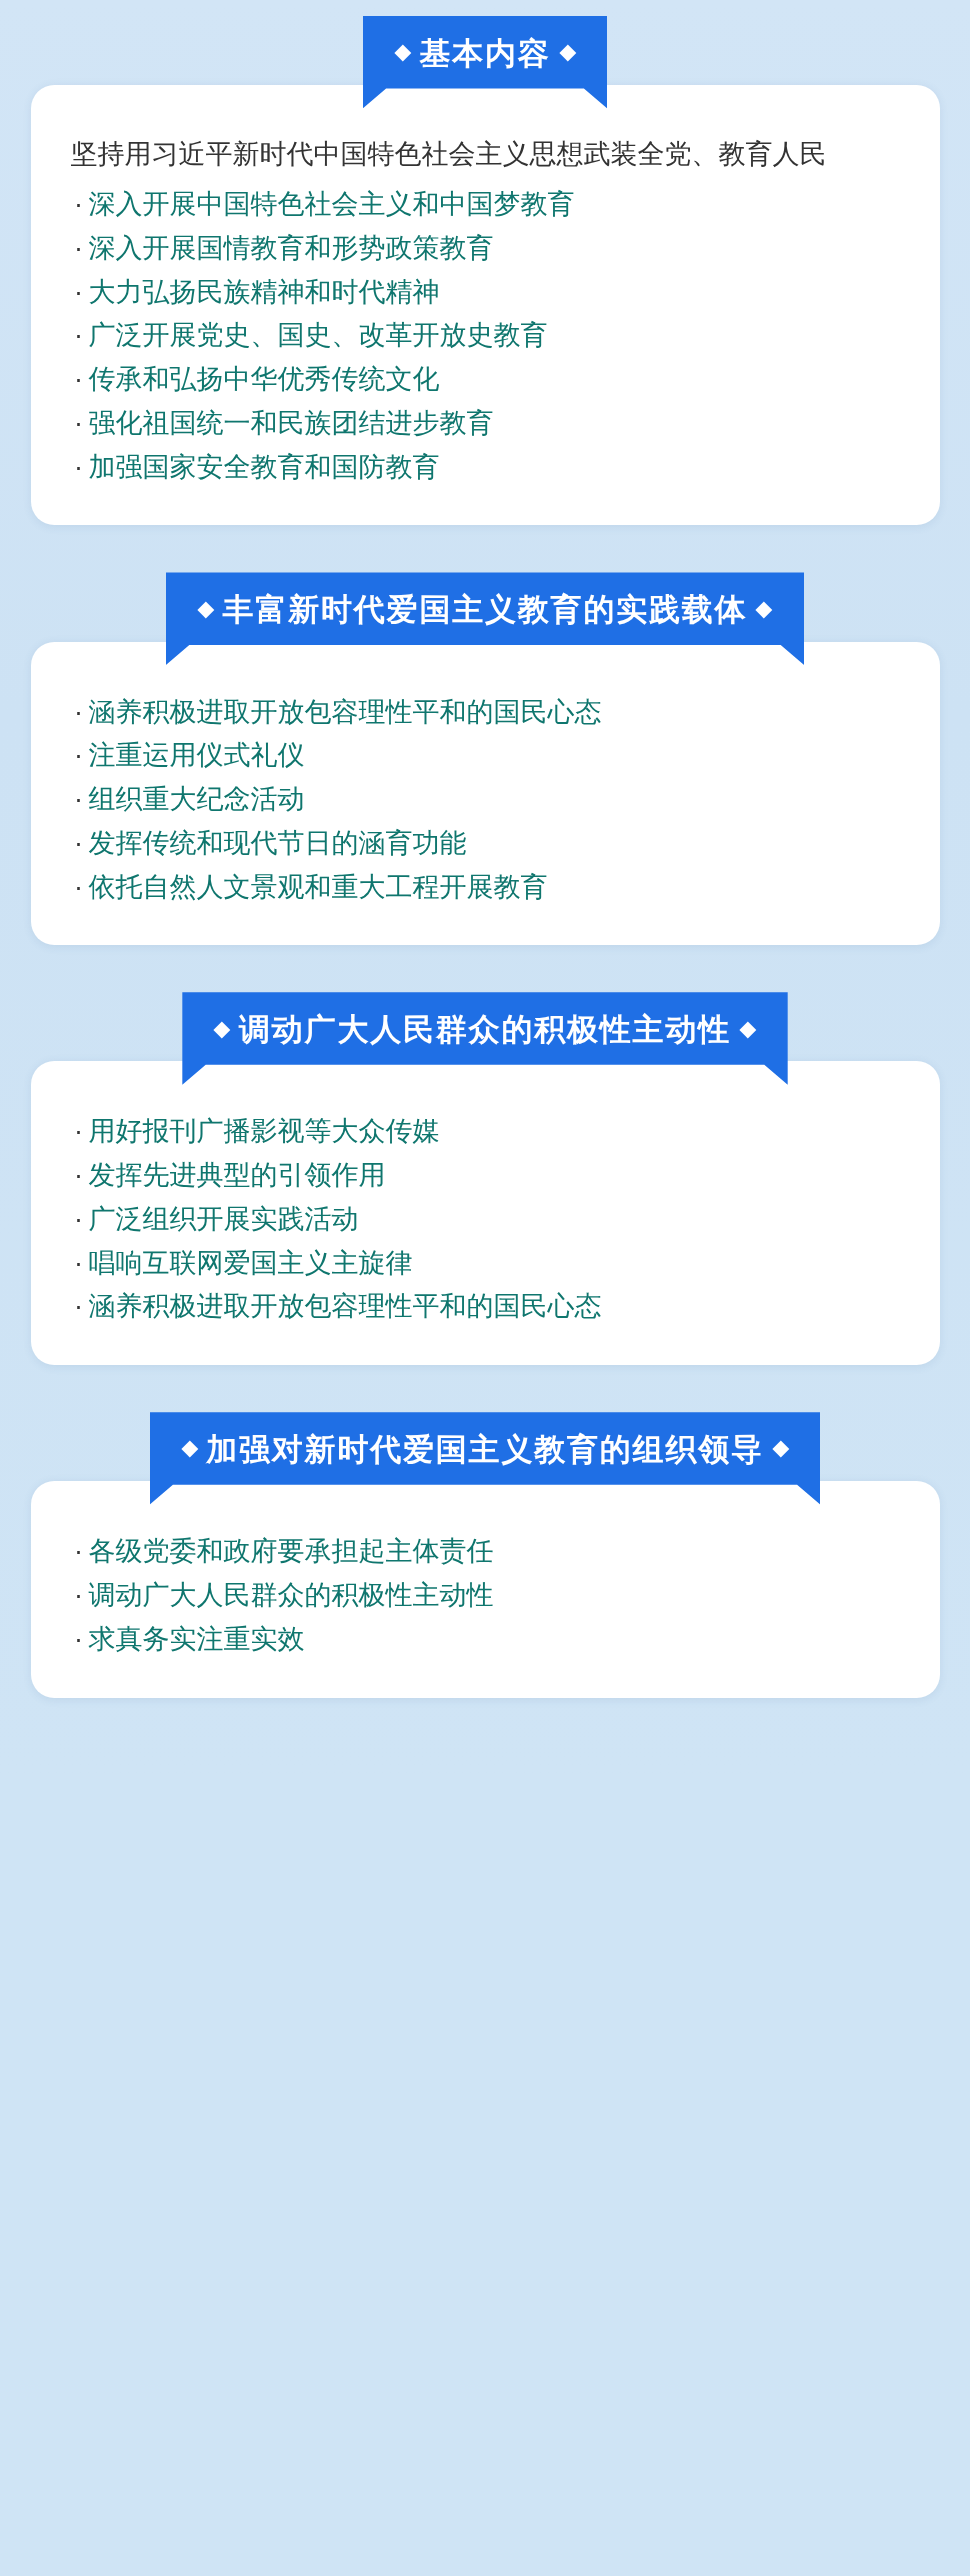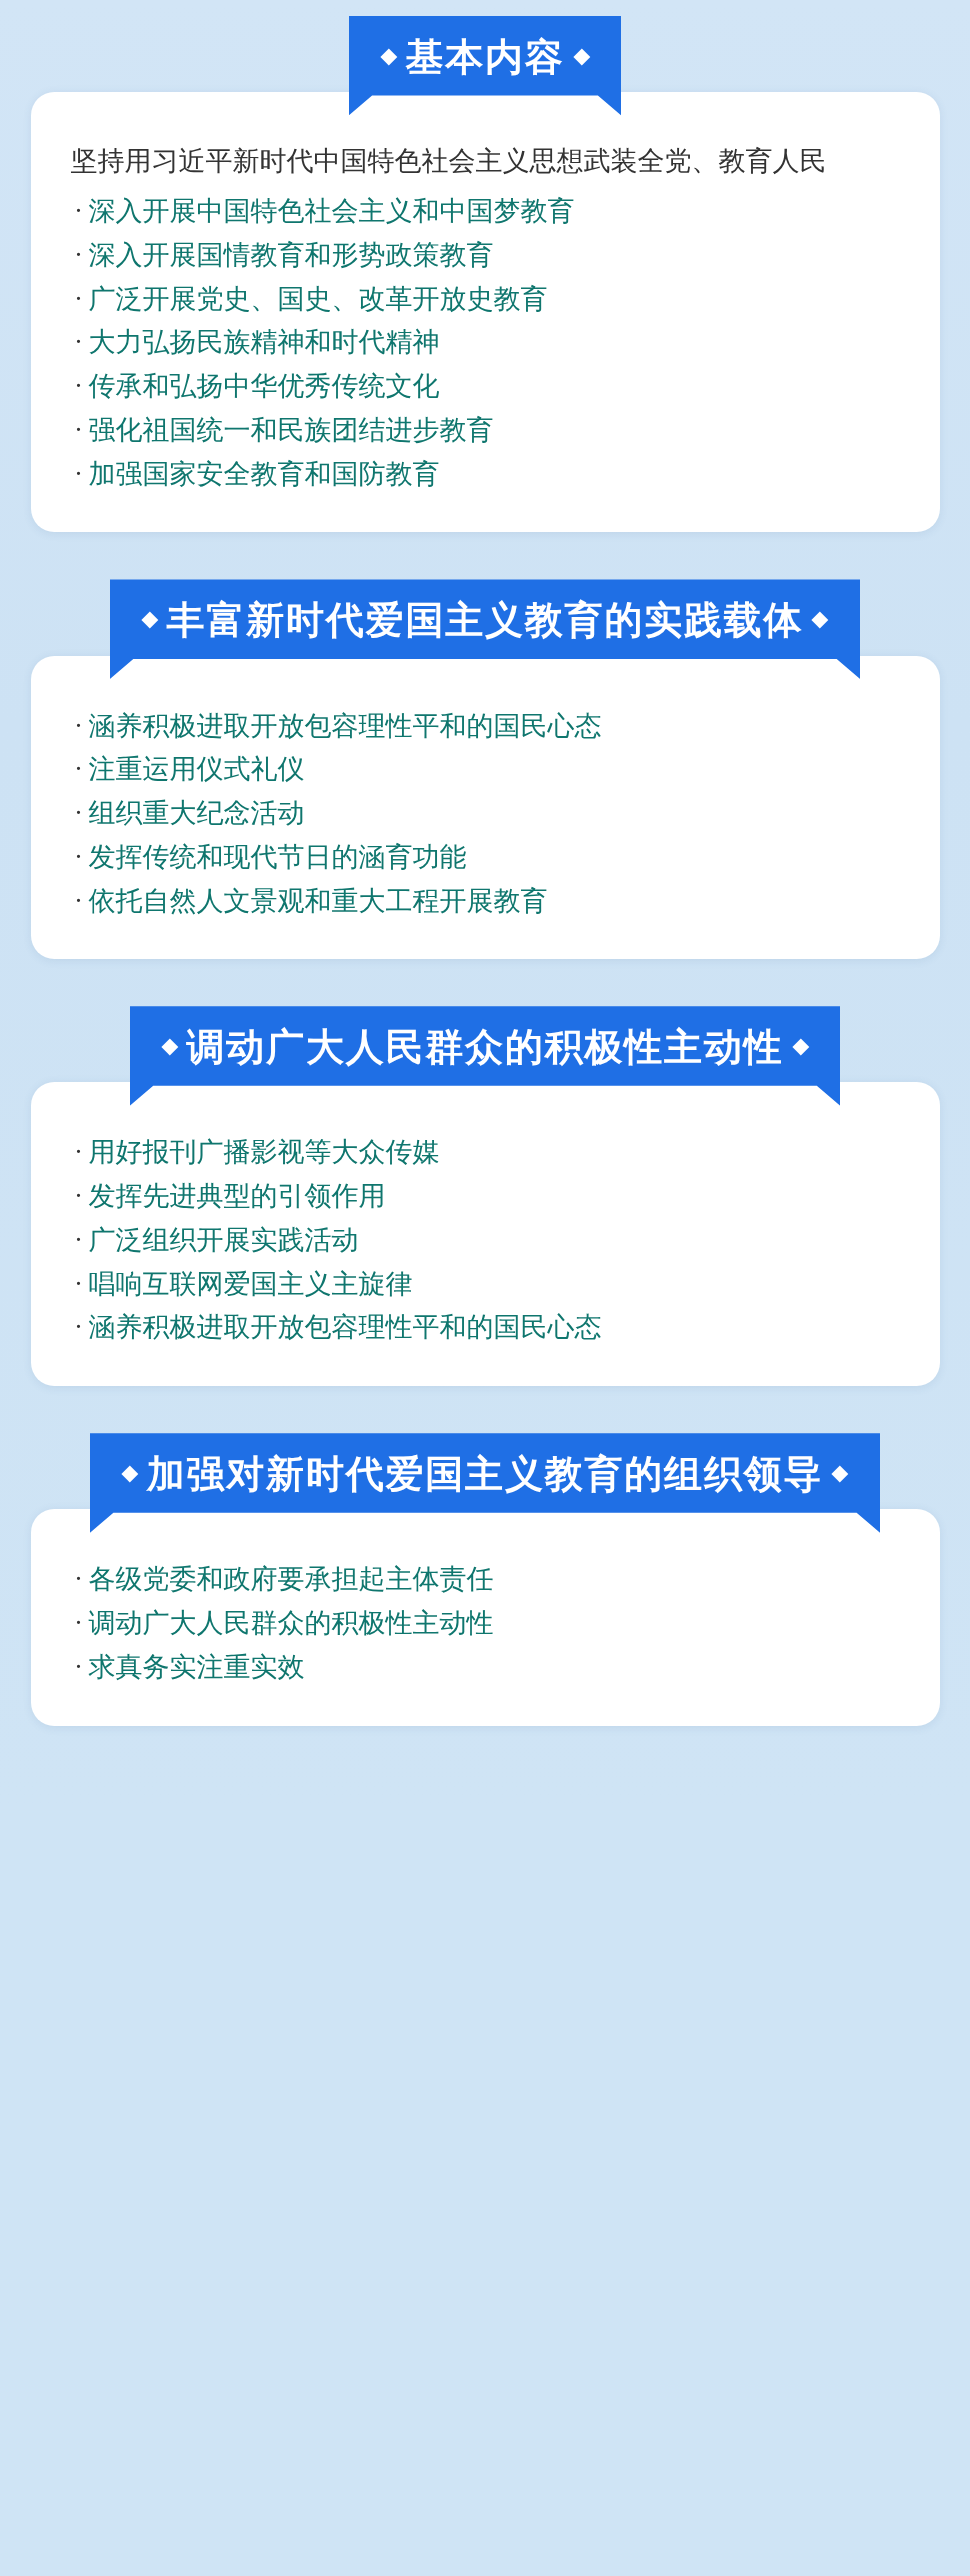--- a/index.html
+++ b/index.html
@@ -19,21 +19,21 @@
   }
 
   
   .banner {
     position: relative;
     z-index: 3;
     margin: 0 auto;
     background: #1f6fe5;
     color: #ffffff;
     text-align: center;
-    font-size: 38px;
+    font-size: 31px;
     font-weight: bold;
     letter-spacing: 1.8px;
     line-height: 1;
     padding: 21.6px 34px;
     width: max-content;
     max-width: 96%;
     clip-path: polygon(0 0, 100% 0, 100% 100%, calc(100% - 23.4px) calc(100% - 20px),
                        23.4px calc(100% - 20px), 0 100%);
     padding-bottom: 40px;
     display: flex;
@@ -53,21 +53,20 @@
   .banner .btxt { white-space: nowrap; }
 
   .card {
     position: relative;
     z-index: 1;
     margin-top: -23.4px;
     background: #ffffff;
     border-radius: 23.4px;
     padding: 49px 40px 36px 40px;
     box-shadow: 0 1.8px 9px rgba(60,100,150,0.10);
-    font-family: Liberation Serif, serif;
   }
 
   .lead {
     font-size: 27px;
     line-height: 1.55;
     color: #333333;
     margin-bottom: 7.2px;
   }
 
   ul.items { list-style: none; }
@@ -92,22 +91,22 @@
     <div class="banner">
       <span class="diamond"></span>
       <span class="btxt">基本内容</span>
       <span class="diamond"></span>
     </div>
     <div class="card">
       <p class="lead">坚持用习近平新时代中国特色社会主义思想武装全党、教育人民</p>
       <ul class="items">
         <li>深入开展中国特色社会主义和中国梦教育</li>
         <li>深入开展国情教育和形势政策教育</li>
+        <li>大力弘扬民族精神和时代精神</li>
         <li>广泛开展党史、国史、改革开放史教育</li>
-        <li>大力弘扬民族精神和时代精神</li>
         <li>传承和弘扬中华优秀传统文化</li>
         <li>强化祖国统一和民族团结进步教育</li>
         <li>加强国家安全教育和国防教育</li>
       </ul>
     </div>
   </section>
 
 
   <section class="section">
     <div class="banner">

